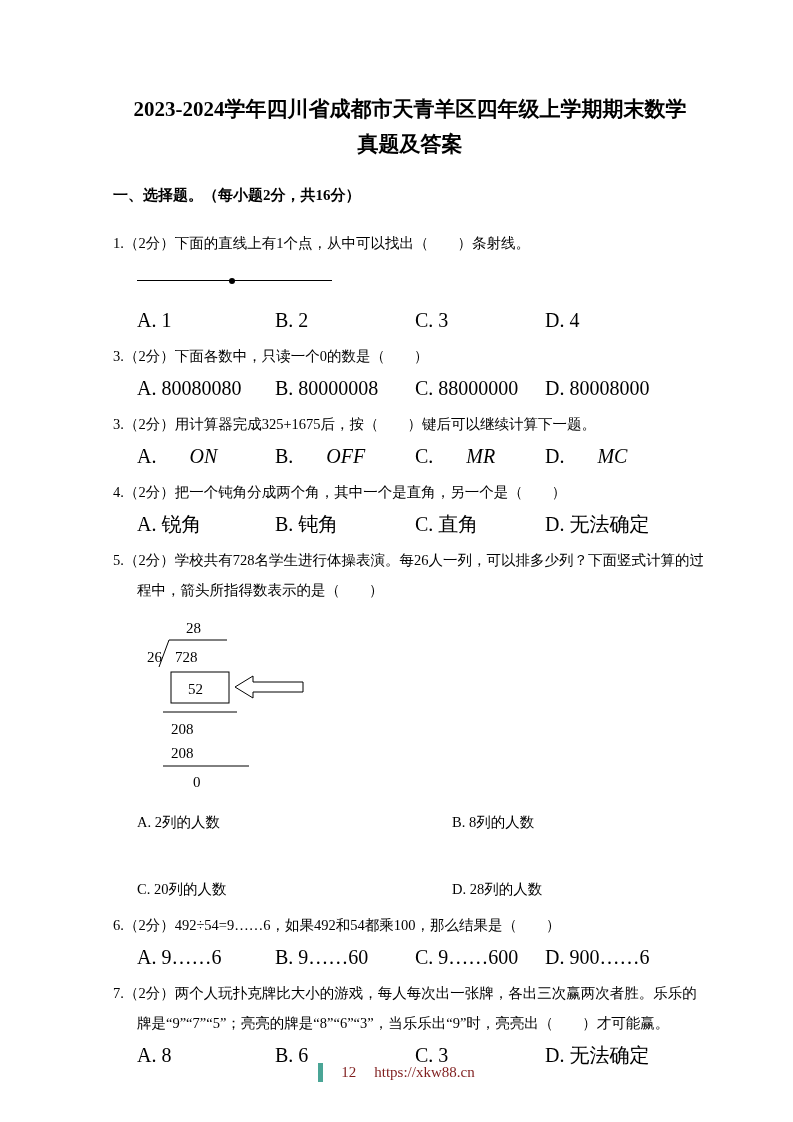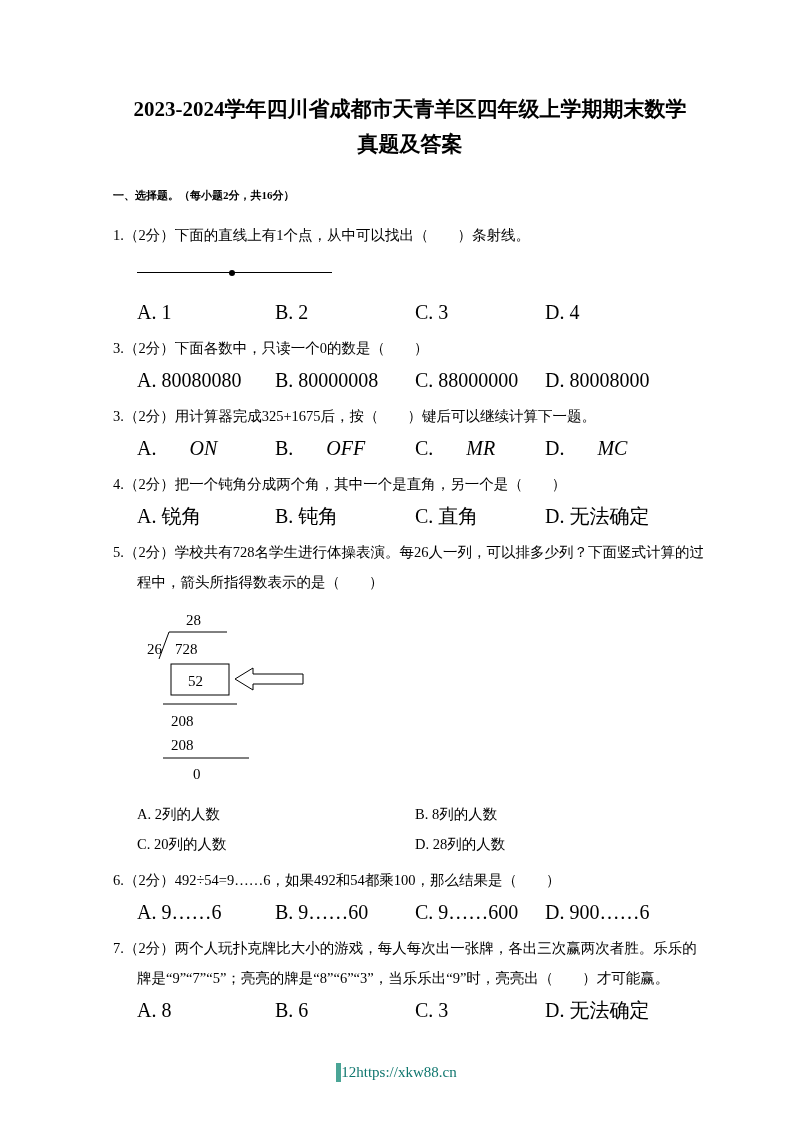--- a/index.html
+++ b/index.html
@@ -16,23 +16,23 @@
   }
   .title {
     width: 565px;
     margin: 0 auto 16px auto;
     font-size: 21px;
     font-weight: bold;
     text-align: center;
     line-height: 35px;
   }
   .section-head {
-    font-size: 11px;
+    font-size: 15px;
     font-weight: bold;
-    margin: 20px 0 12px 0;
+    margin: 20px 0 20px 0;
     line-height: 26px;
   }
   .q {
     font-size: 14.5px;
     line-height: 30px;
     margin: 2px 0;
     padding-left: 24px;
     text-indent: -24px;
     font-family: Liberation Serif, serif;
   }
@@ -42,20 +42,21 @@
     margin: 2px 0 6px 24px;
     font-size: 20px;
     line-height: 30px;
   }
   .opts2 {
     display: grid;
     grid-template-columns: 278px auto;
     margin: 2px 0 6px 24px;
     font-size: 14.5px;
     line-height: 30px;
+    gap: 37px;
   }
   .opt .val-italic { font-style: italic; margin-left: 28px; }
   .figure-line {
     position: relative;
     width: 195px;
     height: 1px;
     border-top: 1px solid #000;
     margin: 22px 0 24px 24px;
   }
   .figure-line .dot {
@@ -76,23 +77,23 @@
   svg.division line { stroke:#000; stroke-width:1; }
   svg.division rect.box { fill:#fff; stroke:#000; stroke-width:1; }
   svg.division polygon.arrow { fill:#fff; stroke:#000; stroke-width:1; }
   .footer {
     position: absolute;
     left: 0; right: 0;
     top: 1063px;
     display: flex;
     justify-content: center;
     align-items: center;
-    gap: 0;
+    gap: 18px;
     font-size: 15px;
-    color: #0f766e;
+    color: #7f1d1d;
   }
   .footer .bar {
     display: inline-block;
     width: 5px;
     height: 19px;
   }
 </style>
 </head>
 <body>
 

